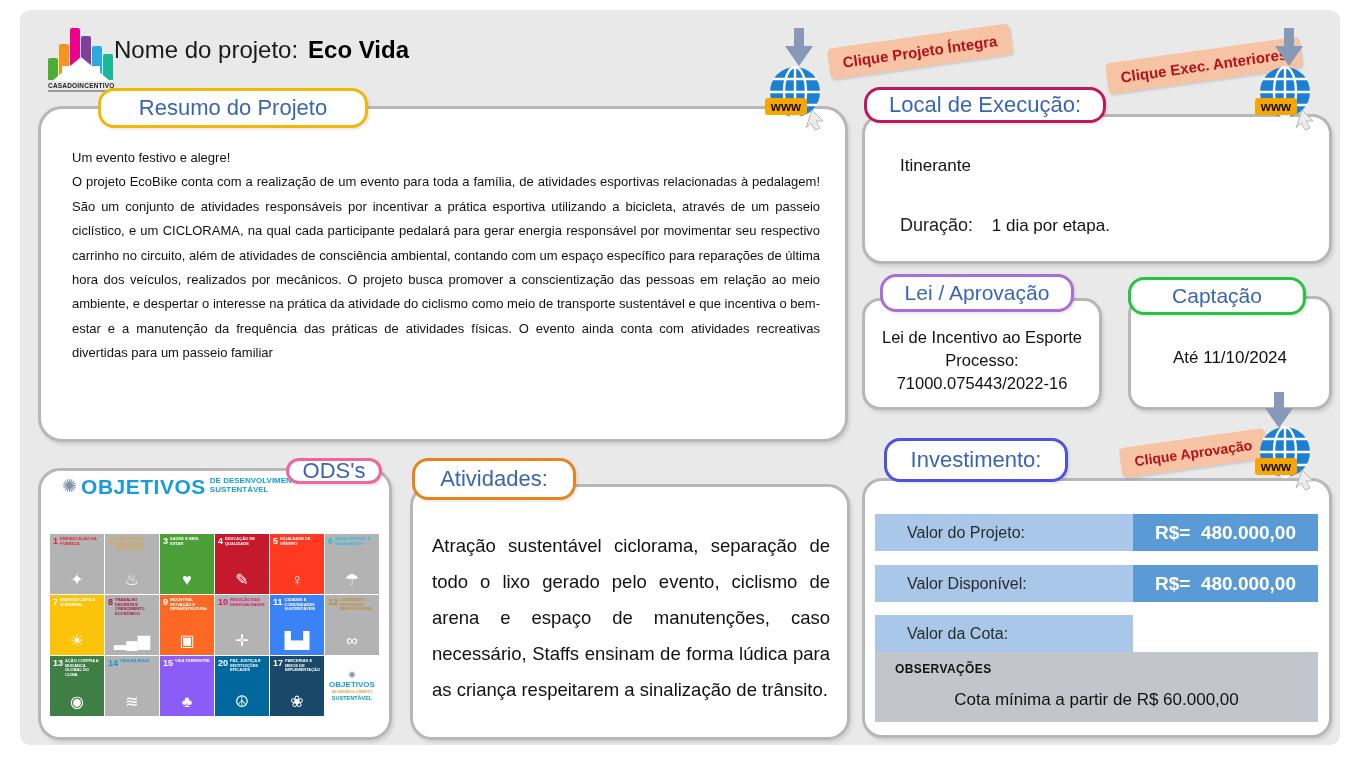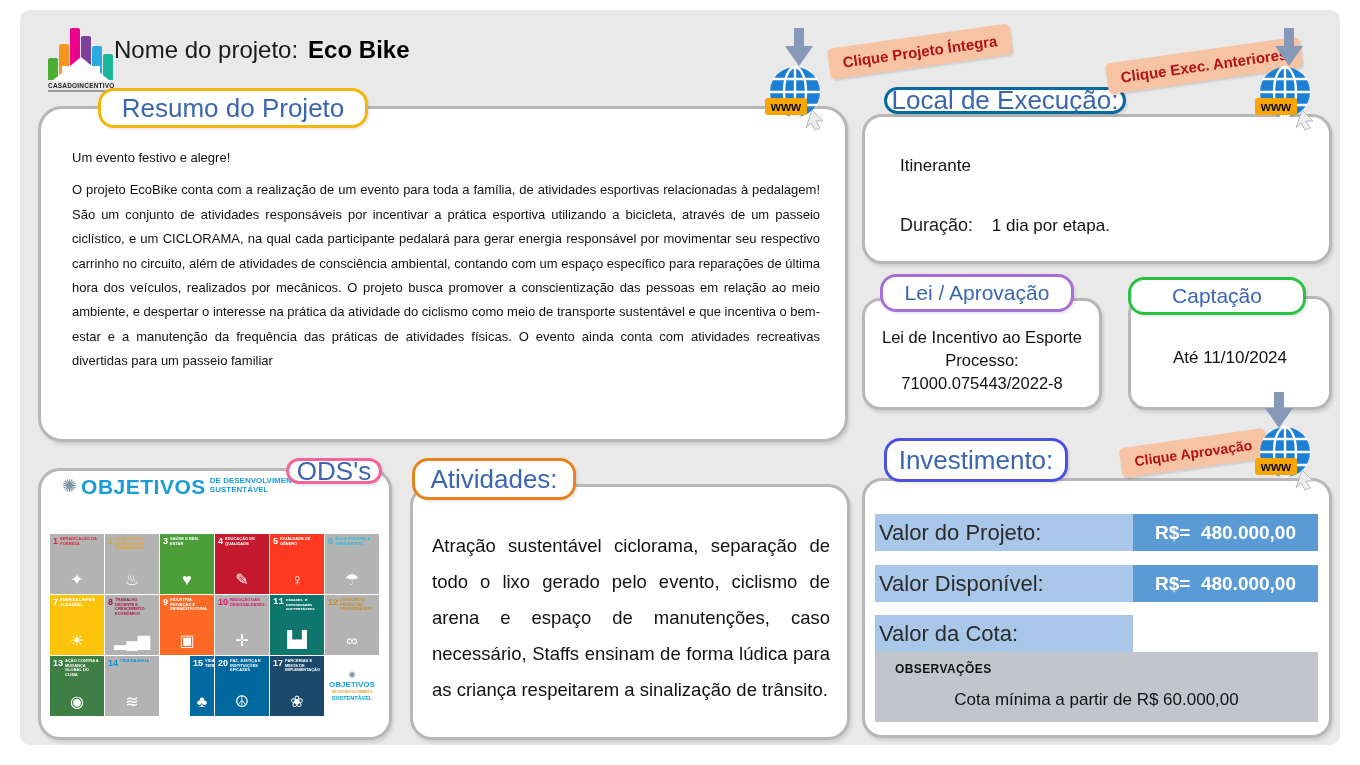--- a/index.html
+++ b/index.html
@@ -7,61 +7,61 @@
   .page { position:relative; width:1360px; height:765px; background:#fff; overflow:hidden; }
   .panel { position:absolute; left:20px; top:10px; width:1320px; height:735px;
            background:#e9e9e9; border-radius:10px; }
 
   
   .box { position:absolute; background:#fff; border:3px solid #b7b7b7; border-radius:24px;
          box-shadow:2px 3px 3px rgba(0,0,0,.10); }
 
   
   .pill { position:absolute; background:#fff; border-radius:16px; color:#3a66b0;
-          font-size:26px; text-align:center; display:flex; align-items:center; justify-content:center;
+          font-size:22px; text-align:center; display:flex; align-items:center; justify-content:center;
           z-index:5; box-shadow:2px 2px 2px rgba(0,0,0,.08); }
 
   
   .logo { position:absolute; left:48px; top:26px; width:70px; height:66px; }
   .bars { position:absolute; left:0; bottom:12px; display:flex; align-items:flex-end; gap:1px; height:52px; }
   .bars i { display:block; width:10px; border-radius:2px 2px 0 0; }
   .house { position:absolute; left:4px; bottom:11px; width:0; height:0;
            border-left:29px solid transparent; border-right:29px solid transparent;
            border-bottom:24px solid #fff; }
   .house2 { position:absolute; left:14px; bottom:12px; width:38px; height:14px; background:#fff; }
   .brand-caption { position:absolute; left:0; bottom:0; width:70px; font-size:6.5px; font-weight:bold;
                    color:#222; letter-spacing:.2px; border-bottom:2px solid #999; padding-bottom:1px; }
 
   .title-row { position:absolute; left:114px; top:36px; font-size:24px; color:#1a1a1a; }
   .title-row b { color:#000; margin-left:10px; font-size:24px; }
 
   
   .resumo-text { position:absolute; left:72px; top:146px; width:748px; color:#111;
                  font-size:13px; line-height:24.4px; }
-  .resumo-text .body { text-align:justify;margin-top:8px; }
+  .resumo-text .body { text-align:justify; }
 
   
   .tag { position:absolute; background:#f6c4a4; color:#b31217; font-weight:bold;
          padding:7px 14px; border-radius:5px; transform:rotate(-8deg); font-size:15px; z-index:6;
          box-shadow:1px 2px 2px rgba(0,0,0,.12); }
 
   
   .down-arrow { position:absolute; z-index:6; }
 
   
   .globe { position:absolute; z-index:6; cursor:pointer; }
 
   
   .plain { position:absolute; color:#111; font-size:17px; }
   .center { text-align:center; }
 
   
   .inv-row { position:absolute; display:flex; width:443px; height:37px; }
-  .inv-label { width:258px; background:#a9c7e8; color:#2b2b2b; font-size:22px;
-               display:flex; align-items:center; padding-left:4px; }
+  .inv-label { width:258px; background:#a9c7e8; color:#2b2b2b; font-size:16px;
+               display:flex; align-items:center; padding-left:32px; }
   .inv-value { width:185px; background:#5b9bd5; color:#fff; font-weight:bold; font-size:19px;
                display:flex; align-items:center; justify-content:center; white-space:pre; }
   .obs { position:absolute; background:#c2c6cc; width:443px; height:70px; }
   .obs-title { position:absolute; left:20px; top:10px; font-weight:bold; font-size:12px; color:#111; letter-spacing:.4px; }
   .obs-text { position:absolute; left:0; top:38px; width:100%; text-align:center; font-size:17px; color:#111; }
 
   
   .ods-logo-row { position:absolute; left:62px; top:476px; display:flex; align-items:flex-start; gap:4px; z-index:4; }
   .ods-emblem { color:#7d93a7; font-size:18px; line-height:20px; }
   .ods-name { color:#1a9cd8; font-weight:bold; font-size:21px; letter-spacing:.5px; line-height:21px; }
@@ -98,21 +98,21 @@
       <i style="height:44px;background:#7c4199"></i>
       <i style="height:34px;background:#29aae1"></i>
       <i style="height:26px;background:#1bb79b"></i>
     </div>
     <div class="house"></div>
     <div class="house2"></div>
     <div class="brand-caption">CASADOINCENTIVO</div>
   </div>
 
   <div class="title-row">
-    <span>Nome do projeto:</span><b>Eco Bike</b>
+    <span>Nome do projeto:</span><b>Eco Vida</b>
   </div>
 
   <svg class="down-arrow" style="left:784px;top:28px" width="30" height="40">
     <path d="M10 0h10v18h9L15 38 1 18h9z" fill="#8699b8"></path>
   </svg>
   <div class="tag" style="left:828px;top:36px;">Clique Projeto Íntegra</div>
   <div class="tag" style="left:1106px;top:50px;">Clique Exec. Anteriores</div>
   <svg class="down-arrow" style="left:1274px;top:28px" width="30" height="40">
     <path d="M10 0h10v18h9L15 38 1 18h9z" fill="#8699b8"></path>
   </svg>
@@ -145,33 +145,33 @@
   </svg>
 
   <div class="box" style="left:38px;top:106px;width:810px;height:336px;"></div>
   <div class="pill" style="left:98px;top:88px;width:270px;height:40px;border:3px solid #f2b705;">Resumo do Projeto</div>
   <div class="resumo-text">
     <div class="intro">Um evento festivo e alegre!</div>
     <div class="body">O projeto EcoBike conta com a realização de um evento para toda a família, de atividades esportivas relacionadas à pedalagem! São um conjunto de atividades responsáveis por incentivar a prática esportiva utilizando a bicicleta, através de um passeio ciclístico, e um CICLORAMA, na qual cada participante pedalará para gerar energia responsável por movimentar seu respectivo carrinho no circuito, além de atividades de consciência ambiental, contando com um espaço específico para reparações de última hora dos veículos, realizados por mecânicos. O projeto busca promover a conscientização das pessoas em relação ao meio ambiente, e despertar o interesse na prática da atividade do ciclismo como meio de transporte sustentável e que incentiva o bem-estar e a manutenção da frequência das práticas de atividades físicas. O evento ainda conta com atividades recreativas divertidas para um passeio familiar</div>
   </div>
 
   <div class="box" style="left:862px;top:114px;width:470px;height:150px;border-radius:20px;"></div>
-  <div class="pill" style="left:884px;top:87px;width:242px;height:27px;border:3px solid #0369a1;">Local de Execução:</div>
+  <div class="pill" style="left:864px;top:87px;width:242px;height:36px;border:3px solid #be185d;">Local de Execução:</div>
   <div class="plain" style="left:900px;top:156px;">Itinerante</div>
   <div class="plain" style="left:900px;top:215px;">
     <span style="font-size:18px;color:#222;">Duração:</span>
     <span style="margin-left:14px;">1 dia por etapa.</span>
   </div>
 
   <div class="box" style="left:862px;top:298px;width:240px;height:112px;border-radius:18px;"></div>
   <div class="pill" style="left:880px;top:274px;width:194px;height:38px;border:3px solid #a86fd6;font-size:21px;">Lei / Aprovação</div>
   <div class="plain center" style="left:866px;top:326px;width:232px;font-size:16.5px;line-height:23px;">
     <div>Lei de Incentivo ao Esporte</div>
     <div>Processo:</div>
-    <div>71000.075443/2022-8</div>
+    <div>71000.075443/2022-16</div>
   </div>
 
   <div class="box" style="left:1128px;top:296px;width:204px;height:114px;border-radius:18px;"></div>
   <div class="pill" style="left:1128px;top:277px;width:178px;height:38px;border:3px solid #27c340;font-size:21px;">Captação</div>
   <div class="plain center" style="left:1128px;top:348px;width:204px;">Até 11/10/2024</div>
 
   <svg class="down-arrow" style="left:1264px;top:392px" width="30" height="38">
     <path d="M10 0h10v16h9L15 36 1 16h9z" fill="#8699b8"></path>
   </svg>
   <div class="tag" style="left:1120px;top:438px;font-size:14px;">Clique Aprovação</div>
@@ -282,21 +282,21 @@
         </div>
         <div class="sdg-icon">▣</div>
       </div>
       <div class="sdg-tile" style="background: rgb(179, 179, 179);">
         <div class="sdg-head">
           <span class="sdg-num" style="color: rgb(221, 19, 103);">10</span>
           <span class="sdg-title" style="color: rgb(221, 19, 103);">Redução das desigualdades</span>
         </div>
         <div class="sdg-icon">✛</div>
       </div>
-      <div class="sdg-tile" style="background: #0f766e; font-family: Liberation Mono, monospace;">
+      <div class="sdg-tile" style="background: #3b82f6;">
         <div class="sdg-head">
           <span class="sdg-num" style="color: rgb(255, 255, 255);">11</span>
           <span class="sdg-title" style="color: rgb(255, 255, 255);">Cidades e comunidades sustentáveis</span>
         </div>
         <div class="sdg-icon">▙▟</div>
       </div>
       <div class="sdg-tile" style="background: rgb(179, 179, 179);">
         <div class="sdg-head">
           <span class="sdg-num" style="color: rgb(191, 139, 46);">12</span>
           <span class="sdg-title" style="color: rgb(191, 139, 46);">Consumo e produção responsáveis</span>
@@ -310,21 +310,21 @@
         </div>
         <div class="sdg-icon">◉</div>
       </div>
       <div class="sdg-tile" style="background: rgb(179, 179, 179);">
         <div class="sdg-head">
           <span class="sdg-num" style="color: rgb(10, 151, 217);">14</span>
           <span class="sdg-title" style="color: rgb(10, 151, 217);">Vida na água</span>
         </div>
         <div class="sdg-icon">≋</div>
       </div>
-      <div class="sdg-tile" style="background: #0369a1; margin-left: 30px;">
+      <div class="sdg-tile" style="background: #8b5cf6;">
         <div class="sdg-head">
           <span class="sdg-num" style="color: rgb(255, 255, 255);">15</span>
           <span class="sdg-title" style="color: rgb(255, 255, 255);">Vida terrestre</span>
         </div>
         <div class="sdg-icon">♣</div>
       </div>
       <div class="sdg-tile" style="background: rgb(0, 104, 157);">
         <div class="sdg-head">
           <span class="sdg-num" style="color: rgb(255, 255, 255);">20</span>
           <span class="sdg-title" style="color: rgb(255, 255, 255);">Paz, justiça e instituições eficazes</span>

